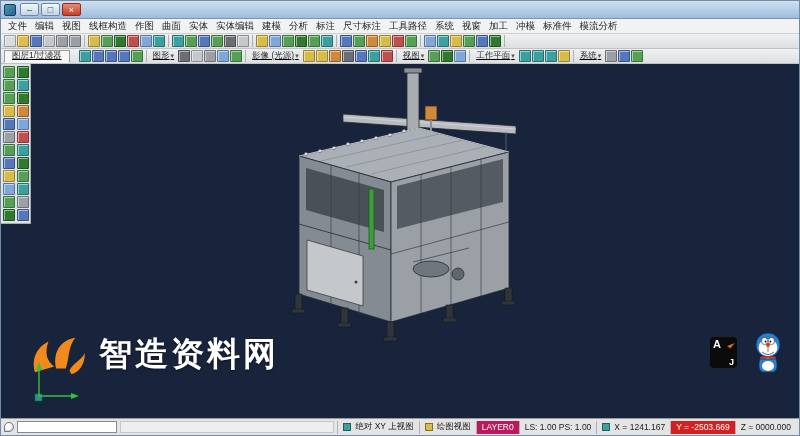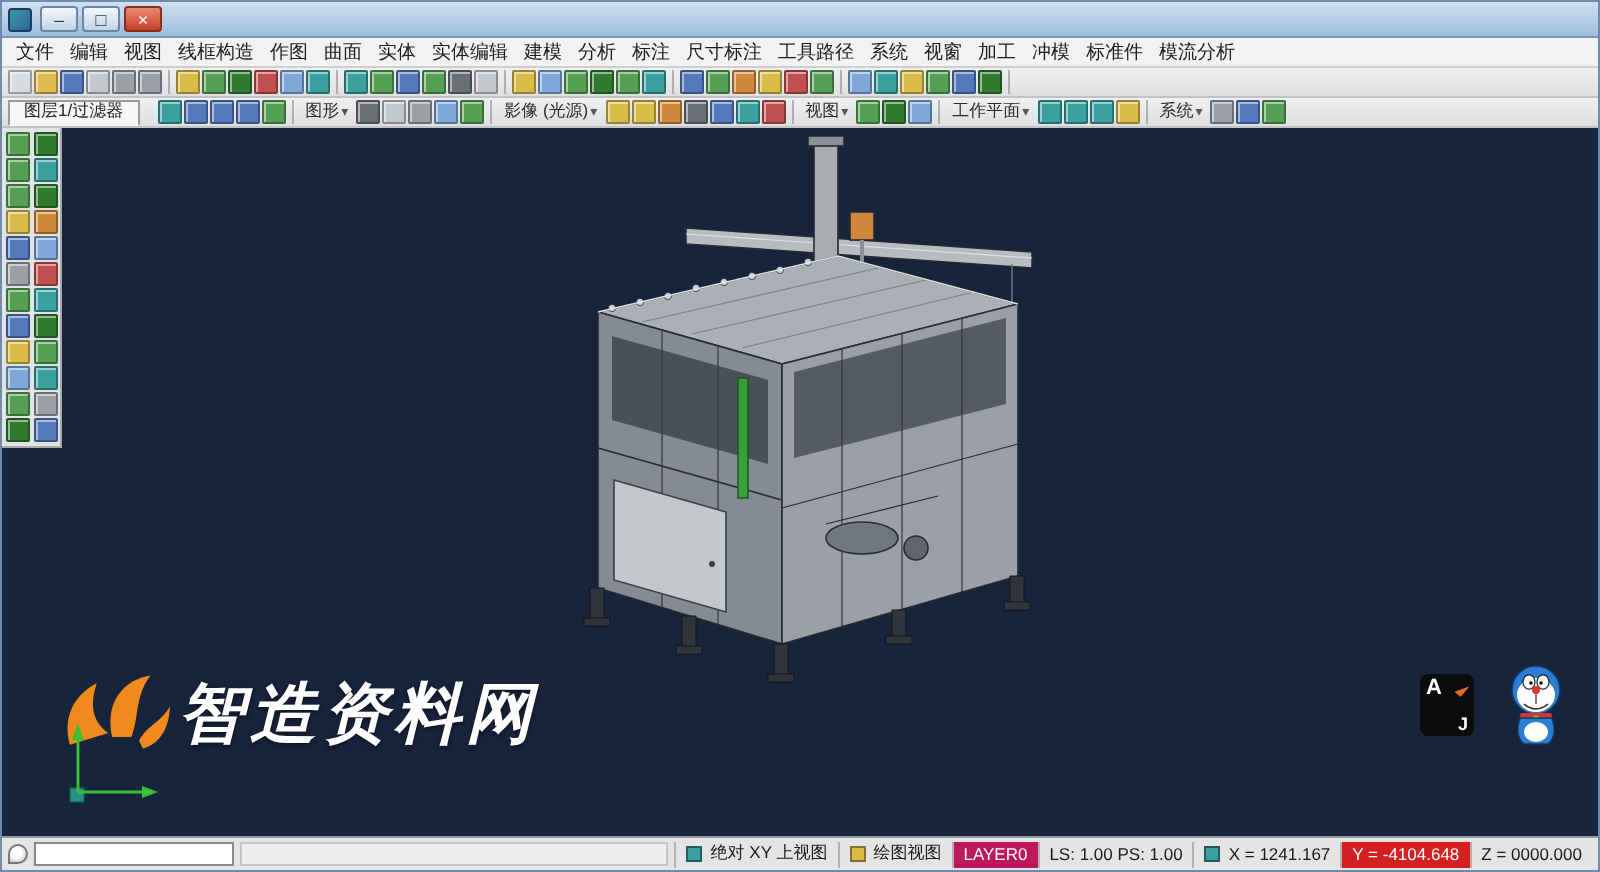--- a/index.html
+++ b/index.html
@@ -23,40 +23,40 @@
   .win-btn.close { background:linear-gradient(#e88a74,#c4402a); color:#fff; border-color:#8f2d1d; }
 
   
   .menubar { height:15px; flex:0 0 15px; display:flex; align-items:center;
     background:#f2f2f2; border-bottom:1px solid #cfcfcf; padding-left:3px; }
   .menu-item { padding:0 4px; font-size:9.5px; color:#1c1c1c; white-space:nowrap; }
 
   
   .toolbar { height:15px; flex:0 0 15px; display:flex; align-items:center;
     background:linear-gradient(#eef0f1,#dddfe1); border-bottom:1px solid #c0c2c4;
-    padding-left:3px; gap:1px; overflow:hidden; }
+    padding-left:3px; gap:1px; overflow:hidden;text-decoration:underline; }
   .tbicon { width:12px; height:12px; flex:0 0 12px; border:1px solid rgba(0,0,0,.3); border-radius:1px;
     box-shadow:inset 1px 1px 0 rgba(255,255,255,.5); }
   .tb-sep { width:1px; height:12px; background:#aeb0b2; margin:0 2px; flex:0 0 1px; }
   .tb-label { font-size:8.5px; color:#2c2c2c; padding:0 3px; white-space:nowrap; display:flex;
     align-items:center; gap:1px; }
   .tb-caret { font-size:7px; color:#555; }
   .left-tab { background:#f6f6f6; border:1px solid #9a9a9a; border-bottom-color:#f6f6f6;
     height:13px; display:flex; align-items:center; padding:0 7px; margin-right:8px;
     font-size:8.5px; color:#222; white-space:nowrap; }
 
   
   .workspace { position:relative; flex:1 1 auto; background:var(--viewport_bg); overflow:hidden; }
   .cad { position:absolute; left:0; top:0; width:800px; height:356px; }
   .left-strip { position:absolute; left:0; top:0; width:30px; background:#e2e3e4;
     border-right:1px solid #a8aaac; border-bottom:1px solid #a8aaac;
     display:grid; grid-template-columns:repeat(2,13px); gap:1px; padding:2px; z-index:5; }
 
-  .watermark { position:absolute; left:26px; bottom:38px; display:flex; align-items:flex-end;
-    z-index:4;font-style:italic; }
+  .watermark { position:absolute; left:26px; bottom:38px; display:flex; align-items:flex-start;
+    gap:10px; z-index:4; }
   .watermark-text { color:#ffffff; font-size:33px; font-weight:bold; letter-spacing:3px;
     text-shadow:0 1px 2px rgba(0,0,0,.5); }
 
   .axis-triad { position:absolute; left:30px; bottom:14px; z-index:4; }
 
   .logo-badge { position:absolute; right:62px; bottom:50px; width:27px; height:31px;
     background:#0b0b0b; border-radius:4px; z-index:4; color:#fff; padding:2px 3px;
     display:flex; flex-direction:column; justify-content:space-between; }
   .badge-a { font-size:11px; font-weight:bold; line-height:10px; }
   .badge-j { font-size:9px; font-weight:bold; align-self:flex-end; line-height:8px; }
@@ -370,21 +370,21 @@
           <span>LAYER0</span>
         </div>
         <div class="sb-seg">
           <span>LS: 1.00  PS: 1.00</span>
         </div>
         <div class="sb-seg">
           <span class="sb-swatch" style="background: rgb(58, 160, 160);"></span>
           <span>X = 1241.167</span>
         </div>
         <div class="sb-seg" style="background: rgb(212, 32, 32); color: rgb(255, 255, 255);">
-          <span>Y = -4104.648</span>
+          <span>Y = -2503.669</span>
         </div>
         <div class="sb-seg">
           <span>Z = 0000.000</span>
         </div>
       </span>
   </div>
 
 </div>
 
 </body></html>

